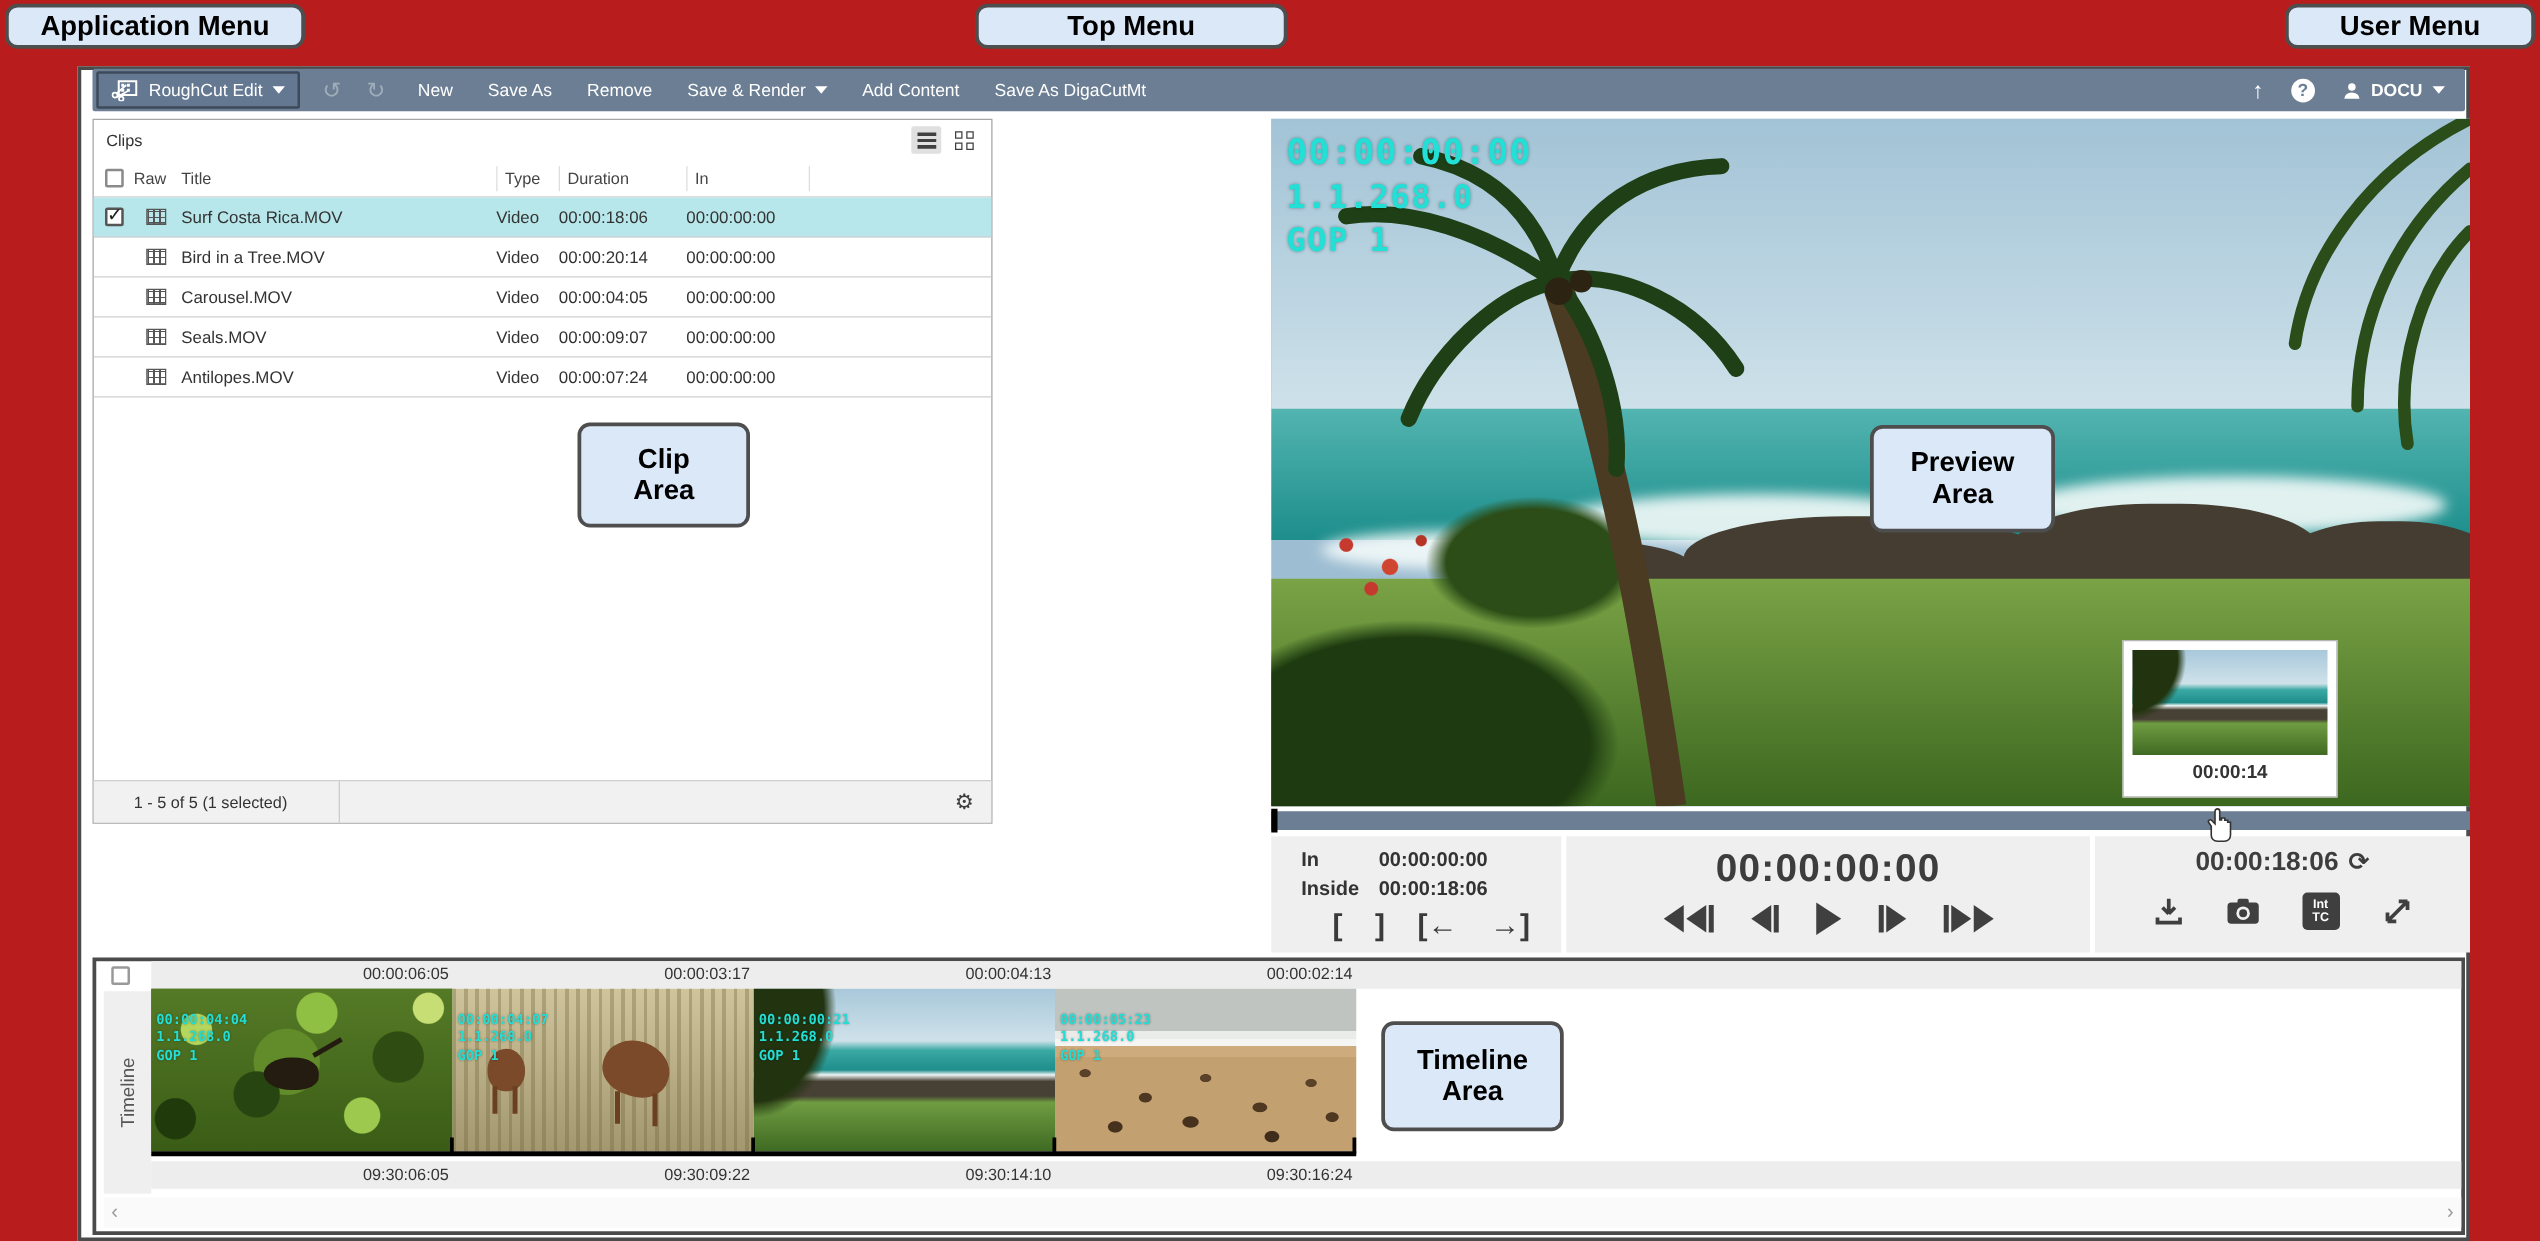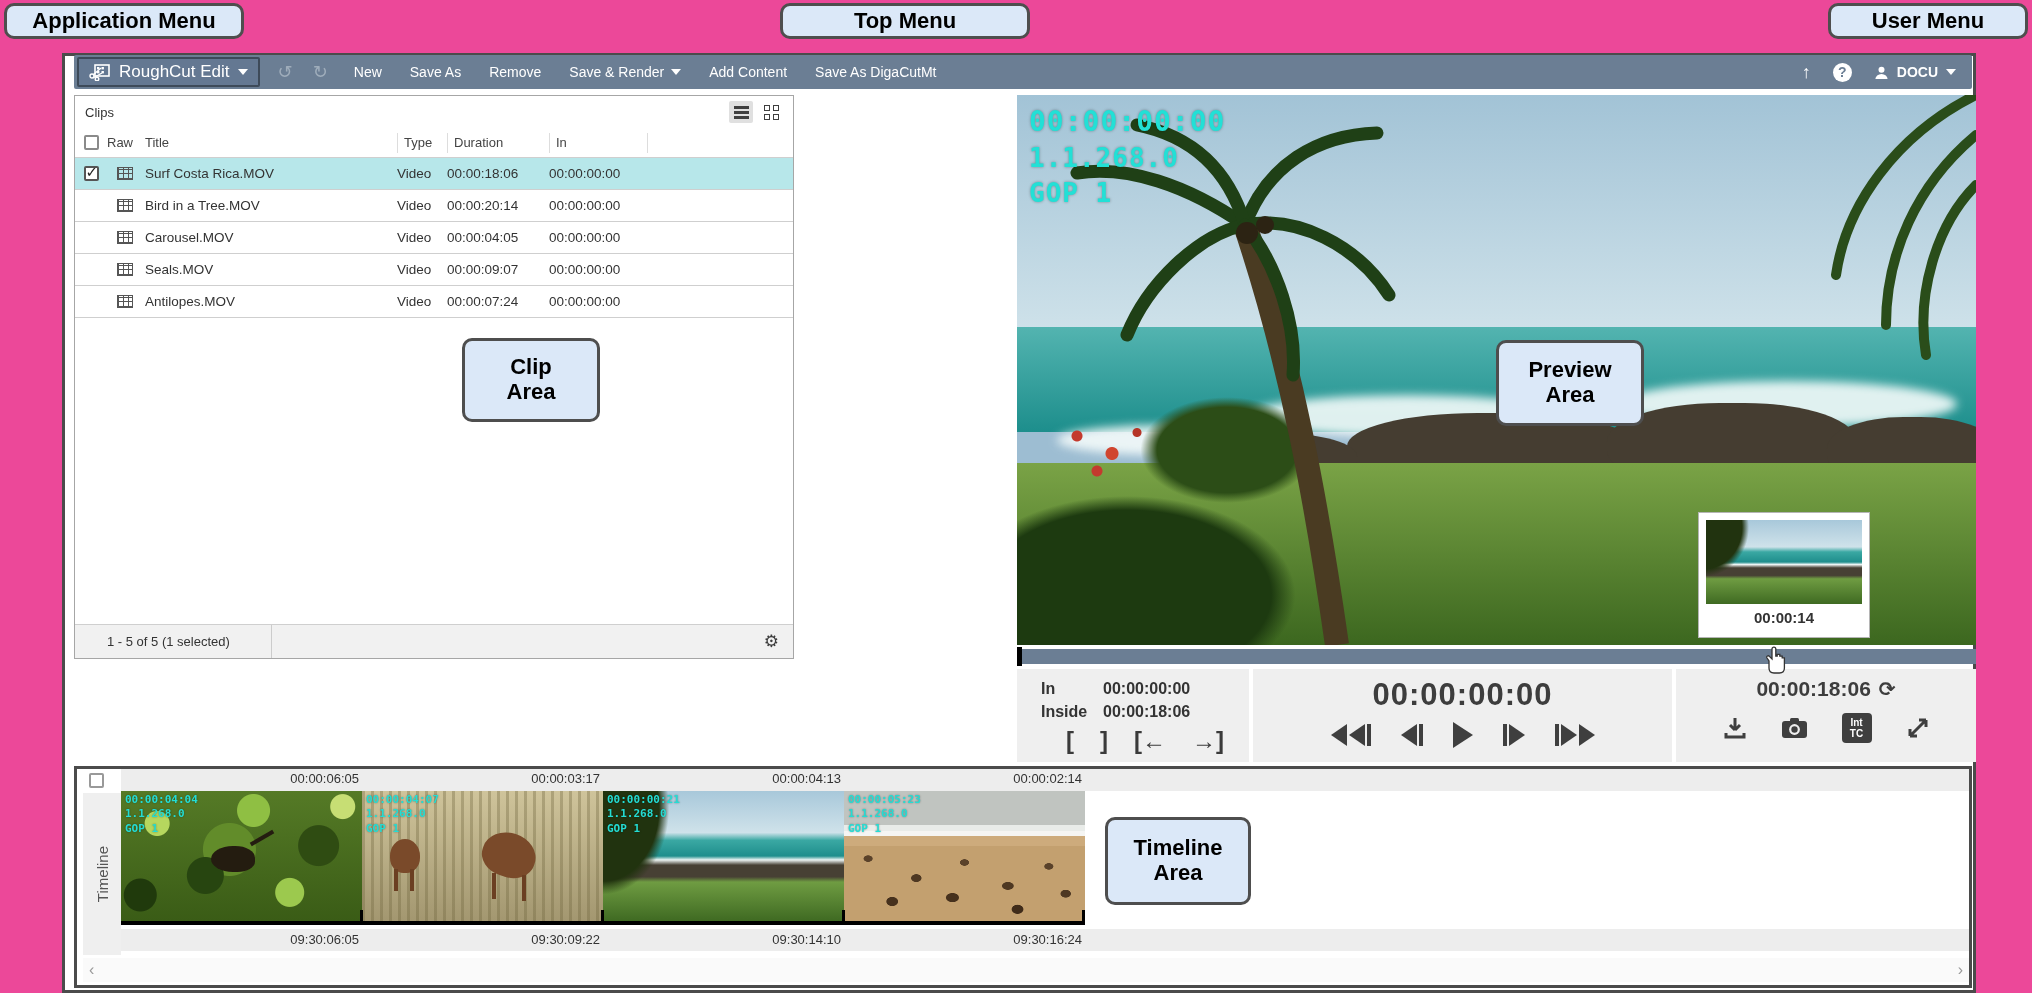--- a/index.html
+++ b/index.html
@@ -1,32 +1,32 @@
 <!DOCTYPE html>
 <html><head>
 <meta charset="utf-8">
 <style>
   * { margin:0; padding:0; box-sizing:border-box; }
   html,body { background:#fff; font-family:"Liberation Sans","DejaVu Sans",sans-serif; }
-  #screen { position:relative; width:2032px; height:993px; overflow:hidden; background:#ec4899; }
+  #screen { position:relative; width:2032px; height:993px; overflow:hidden; background:#b91c1c; }
   .abs { position:absolute; }
 
   
   .callout { background:#dbe8f8; border:3px solid #4e4e4e; border-radius:10px;
     display:flex; flex-direction:column; align-items:center; justify-content:center;
     font-weight:bold; font-size:22px; color:#000; text-align:center; line-height:1.12; z-index:30; }
 
   
   .frame { border:3px solid #4b4b4b; background:#fff; }
 
   
   .toolbar { background:#6b7e94; border-radius:2px; display:flex; align-items:center; color:#fff; z-index:2; }
   .appsel { display:flex; align-items:center; gap:8px; border:2px solid #3d4a59; background:#647892;
     height:30px; margin-left:3px; padding:0 10px; border-radius:2px; cursor:pointer; }
-  .appsel .lbl { font-size:17px; }
+  .appsel .lbl { font-size:14px; }
   .chev { width:0; height:0; border-left:5px solid transparent; border-right:5px solid transparent; border-top:6px solid #fff; }
   .tb-ico { font-size:18px; color:#9fadbb; margin:0 10px; cursor:pointer; }
   .tbtn { font-size:14px; color:#fff; margin:0 14px; cursor:pointer; white-space:nowrap; display:flex; align-items:center; gap:7px; }
   .tb-right { margin-left:auto; display:flex; align-items:center; gap:22px; padding-right:16px; }
   .help-ico { width:19px; height:19px; border-radius:50%; background:#fff; color:#6b7e94; font-weight:bold;
     font-size:14px; display:flex; align-items:center; justify-content:center; }
 
   
   .clips { border:1px solid #a6a6a6; background:#fff; display:flex; flex-direction:column; z-index:2; }
   .clips-head { height:32px; display:flex; align-items:center; padding:0 10px; }
@@ -107,21 +107,21 @@
     display:flex; flex-direction:column; align-items:center; justify-content:center; line-height:1.15; }
 
   
   .tl { border:3px solid #4b4b4b; background:#fff; z-index:2; }
   .tl-strip { position:absolute; background:#ededed; }
   .tl-dur { position:absolute; width:130px; text-align:right; font-size:13px; color:#333; top:2px; }
   .tl-start { position:absolute; width:130px; text-align:right; font-size:13px; color:#333; top:3px; }
   .tl-label-strip { position:absolute; background:#efefef; display:flex; align-items:center; justify-content:center; }
   .tl-label { writing-mode:vertical-rl; transform:rotate(180deg); font-size:15px; color:#555; }
   .tl-clip { position:absolute; width:241px; height:130px; overflow:hidden; cursor:pointer; }
-  .clip-ovl { position:absolute; left:4px; top:2px; font-family:"DejaVu Sans Mono",monospace; font-weight:bold;
+  .clip-ovl { position:absolute; left:4px; top:18px; font-family:"DejaVu Sans Mono",monospace; font-weight:bold;
     font-size:11px; color:#24ddd4; line-height:1.3; text-shadow:0 0 2px rgba(0,0,0,.4); }
   .foliage { background-color:#4a701f;
     background-image:radial-gradient(circle at 15% 25%,#b6d75e 0 12px,transparent 13px),radial-gradient(circle at 55% 15%,#8fbf43 0 16px,transparent 17px),radial-gradient(circle at 82% 42%,#2f4c12 0 20px,transparent 21px),radial-gradient(circle at 35% 65%,#274510 0 18px,transparent 19px),radial-gradient(circle at 70% 78%,#9cc94e 0 14px,transparent 15px),radial-gradient(circle at 45% 45%,#628c2a 0 26px,transparent 27px),radial-gradient(circle at 8% 80%,#203a0c 0 16px,transparent 17px),radial-gradient(circle at 92% 12%,#c7de74 0 12px,transparent 13px),linear-gradient(180deg,#557a26,#3a5c16); }
   .drygrass { background:repeating-linear-gradient(90deg,rgba(110,100,60,.35) 0 3px,transparent 3px 9px),linear-gradient(180deg,#cfc49b,#a39770); }
   .animal { position:absolute; background:#7a4a2a; border-radius:50% 50% 45% 45%; }
   .leg { position:absolute; width:4px; height:22px; background:#6b3f22; }
   .sealbeach { background:linear-gradient(180deg,#c0c4c0 0 26%,#e9ece9 26% 31%,#f5f5f3 31% 35%,#cdab7c 35% 42%,#c3a06f 42% 100%); position:relative; }
   .seals-dots { position:absolute; left:0; top:40%; width:100%; height:60%;
     background-image:radial-gradient(ellipse 7px 5px at 10% 20%,#5a422a 0 60%,transparent 70%),radial-gradient(ellipse 8px 6px at 30% 45%,#4e3822 0 60%,transparent 70%),radial-gradient(ellipse 7px 5px at 50% 25%,#5a422a 0 60%,transparent 70%),radial-gradient(ellipse 9px 6px at 68% 55%,#4e3822 0 60%,transparent 70%),radial-gradient(ellipse 7px 5px at 85% 30%,#5a422a 0 60%,transparent 70%),radial-gradient(ellipse 9px 7px at 20% 75%,#46311d 0 60%,transparent 70%),radial-gradient(ellipse 10px 7px at 45% 70%,#46311d 0 60%,transparent 70%),radial-gradient(ellipse 9px 7px at 72% 85%,#402c1a 0 60%,transparent 70%),radial-gradient(ellipse 8px 6px at 92% 65%,#4e3822 0 60%,transparent 70%); }
   .ruler { position:absolute; background:#000; }

